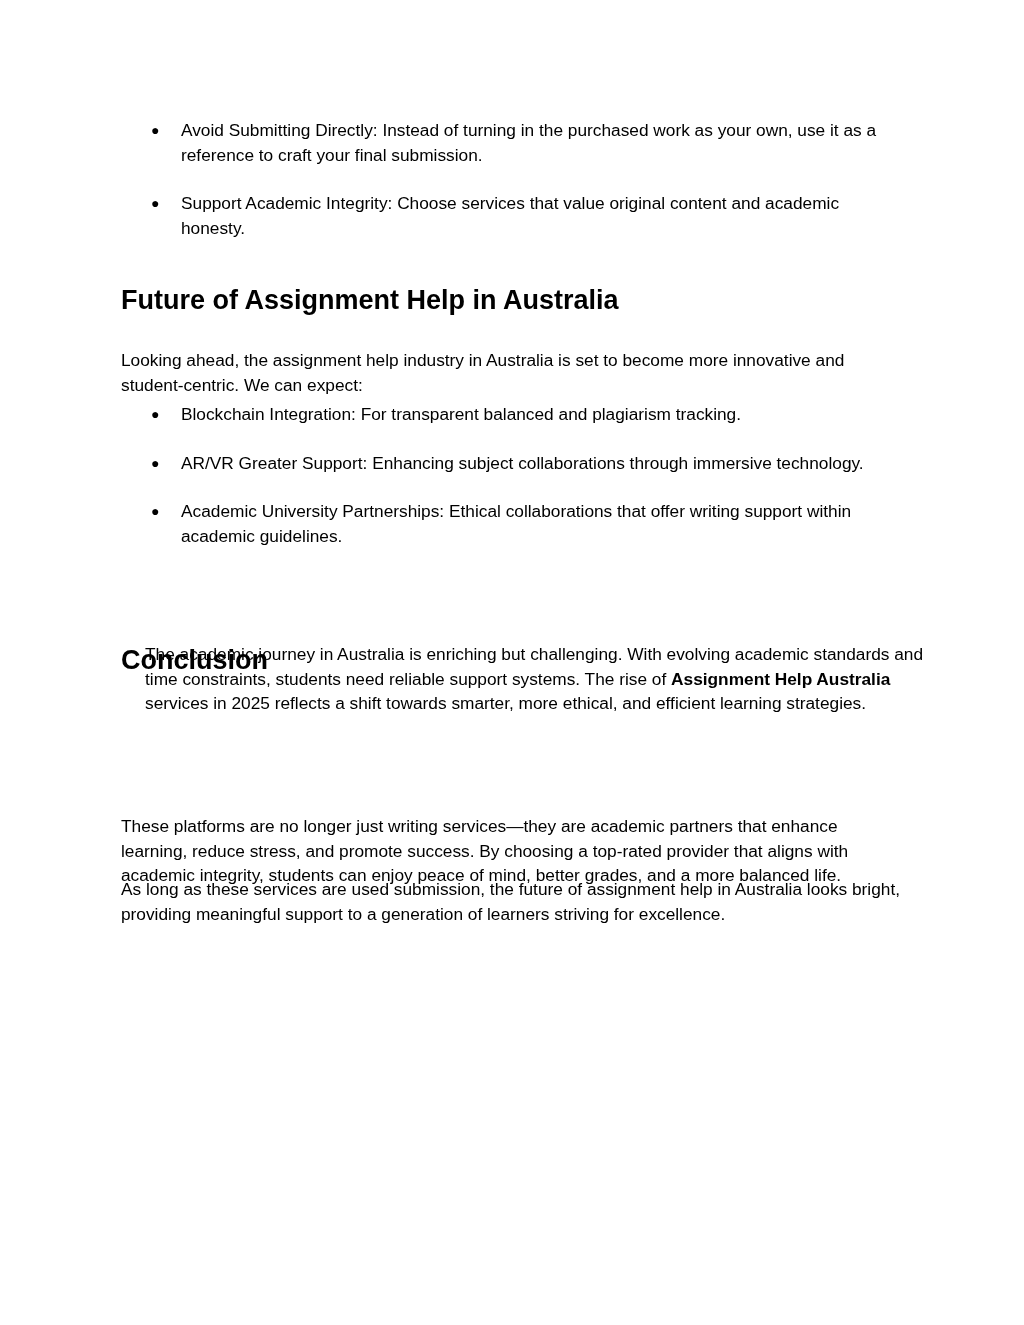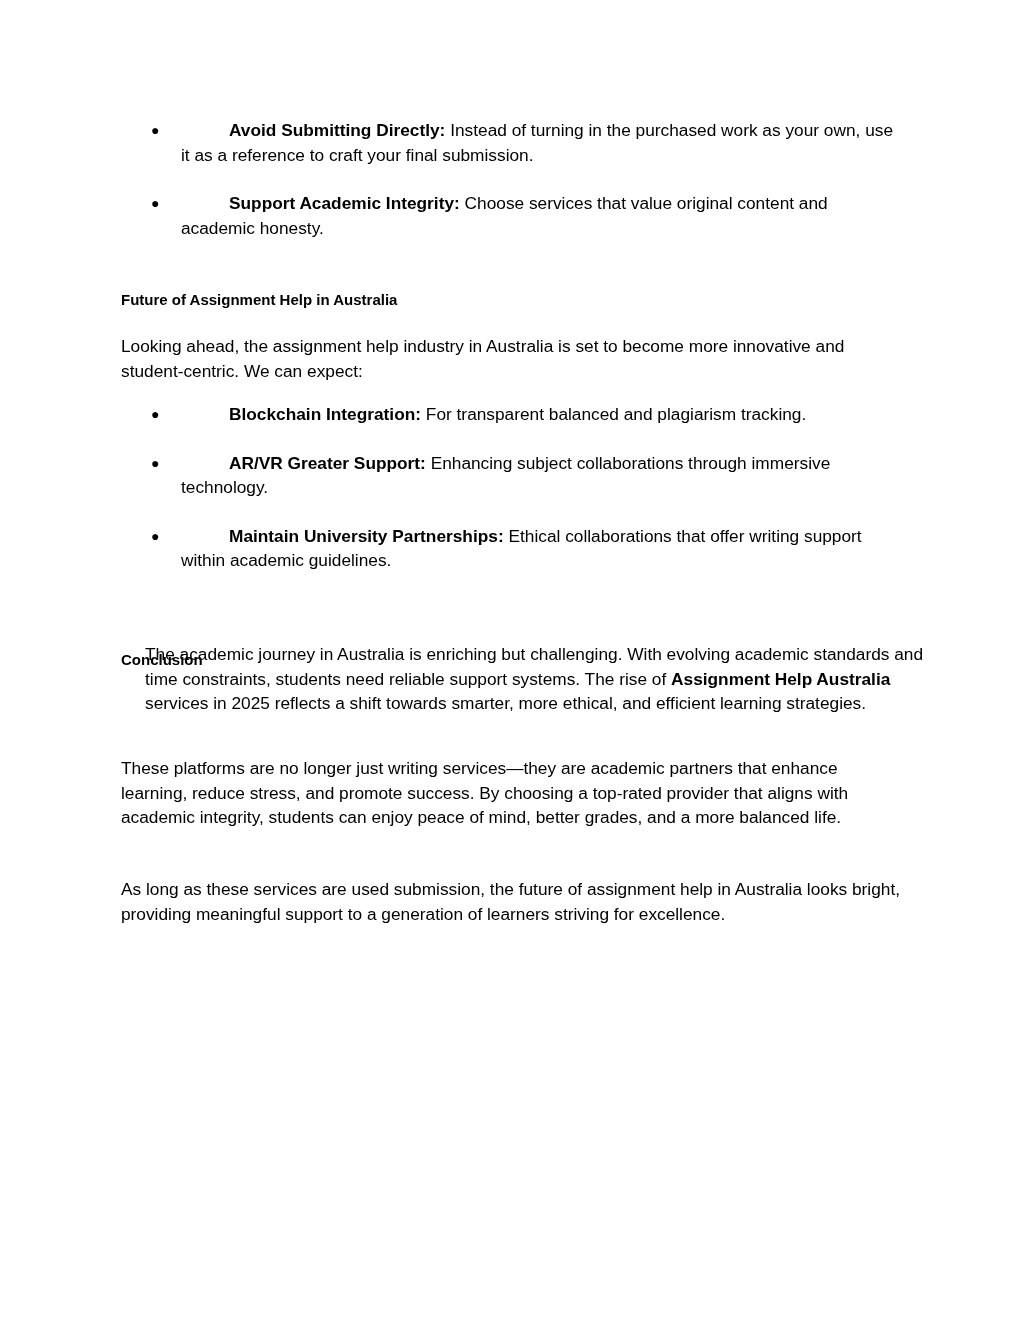--- a/index.html
+++ b/index.html
@@ -3,30 +3,30 @@
 <meta charset="utf-8">
 <style>
   html, body { margin: 0; padding: 0; background: #ffffff; }
   body { width: 1024px; height: 1325px; position: relative; overflow: hidden;
          font-family: "Liberation Sans", sans-serif; color: #000; }
   .page { position: absolute; left: 0; top: 0; width: 1024px; height: 1325px; background: #fff; }
   .content { position: absolute; left: 121px; top: 118px; width: 785px; }
   ul.bullets { list-style: none; margin: 0; padding: 0; }
   ul.bullets li { position: relative; padding-left: 60px; font-size: 17.3px; line-height: 24.5px; margin-bottom: 24px; }
   ul.bullets li .dot { position: absolute; left: 30px; top: 0; font-size: 14px; }
-  ul.bullets li b { font-weight: bold; margin-left: 48px; }
-  h2 { font-size: 15px; font-weight: bold; margin: 0; line-height: 28px; text-align: right; }
+  ul.bullets li b { font-weight: normal; }
+  h2 { font-size: 27px; font-weight: bold; margin: 0; line-height: 28px; text-align: right; }
   p { font-size: 17.3px; line-height: 24.5px; margin: 0; }
   .sec1 { position: absolute; top: 0; }
   .h-future { position: absolute; top: 168px; }
-  .p-future { position: absolute; top: 216px; width: 785px; }
+  .p-future { position: absolute; top: 230px; width: 785px; }
   .list2 { position: absolute; top: 284px; width: 785px; }
   .h-conc { position: absolute; top: 528px; }
   .p-c1 { position: absolute; top: 524px; width: 785px; margin-left: 24px; }
-  .p-c2 { position: absolute; top: 638px; width: 785px; }
+  .p-c2 { position: absolute; top: 696px; width: 785px; }
   .p-c3 { position: absolute; top: 759px; width: 785px; }
 </style>
 </head>
 <body>
 
 <div class="page">
   <div class="content">
 
     <ul class="bullets sec1" style="width:785px;">
       <li>
@@ -46,21 +46,21 @@
       <li>
         <span class="dot">●</span>
         <b>Blockchain Integration:</b><span> For transparent balanced and plagiarism tracking.</span>
       </li>
       <li>
         <span class="dot">●</span>
         <b>AR/VR Greater Support:</b><span> Enhancing subject collaborations through immersive technology.</span>
       </li>
       <li>
         <span class="dot">●</span>
-        <b>Maintain University Partnerships:</b><span> Ethical collaborations that offer writing support within academic guidelines.</span>
+        <b>Academic University Partnerships:</b><span> Ethical collaborations that offer writing support within academic guidelines.</span>
       </li>
     </ul>
 
     <h2 class="h-conc">Conclusion</h2>
 
     <p class="p-c1"><span>The academic journey in Australia is enriching but challenging. With evolving academic standards and time constraints, students need reliable support systems. The rise of </span><b>Assignment Help Australia</b><span> services in 2025 reflects a shift towards smarter, more ethical, and efficient learning strategies.</span></p>
 
     <p class="p-c2">These platforms are no longer just writing services—they are academic partners that enhance learning, reduce stress, and promote success. By choosing a top-rated provider that aligns with academic integrity, students can enjoy peace of mind, better grades, and a more balanced life.</p>
 
     <p class="p-c3">As long as these services are used submission, the future of assignment help in Australia looks bright, providing meaningful support to a generation of learners striving for excellence.</p>

